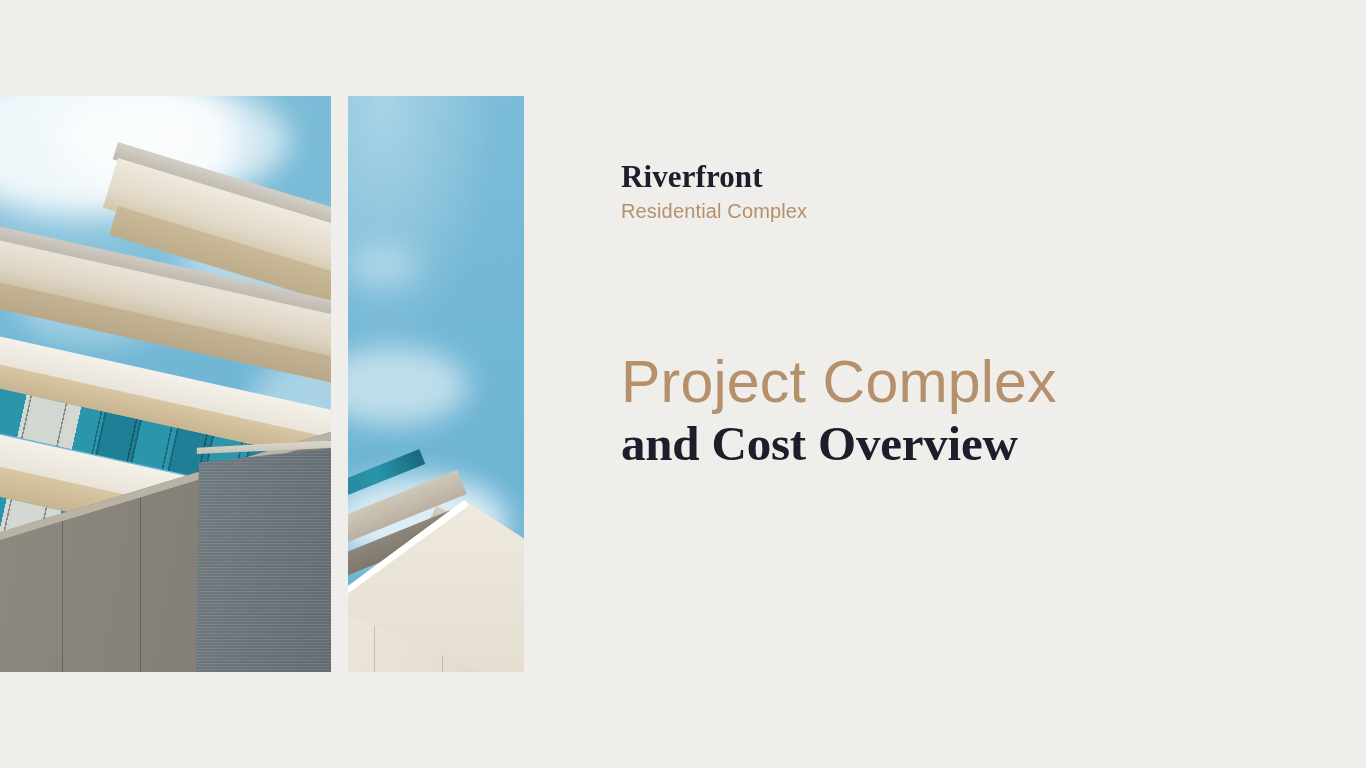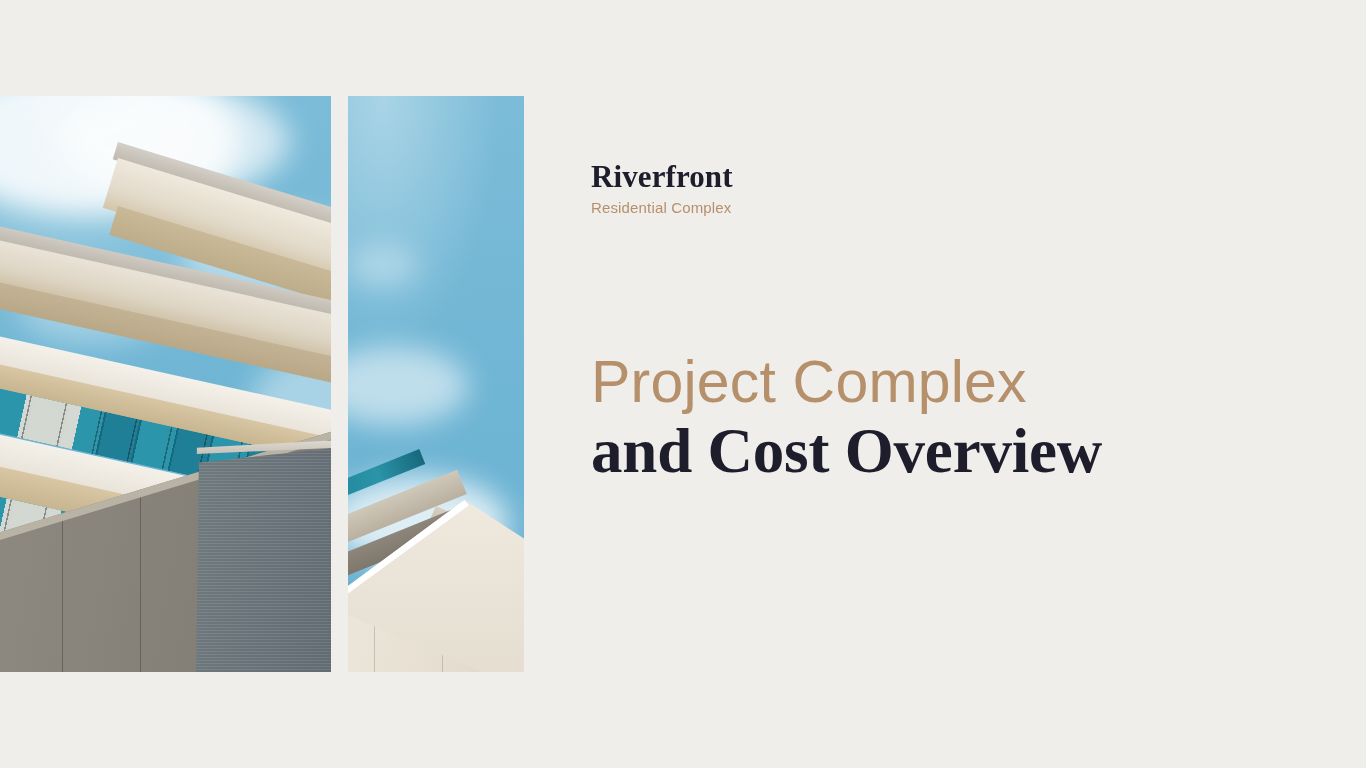--- a/index.html
+++ b/index.html
@@ -307,21 +307,21 @@
   .r-wall-joint {
     position: absolute;
     top: 0; bottom: 0;
     width: 1px;
     background: rgba(120,112,98,.30);
   }
 
   
   .text-col {
     position: absolute;
-    left: 591px;
+    left: 621px;
     top: 0;
     width: 700px;
     height: 768px;
   }
 
   .eyebrow-block {
     position: absolute;
     left: 0;
     top: 160px;
   }
@@ -333,21 +333,21 @@
     font-size: 31px;
     line-height: 1.08;
     letter-spacing: .1px;
     color: #1d1d2b;
   }
 
   .project-sub {
     margin: 6px 0 0 0;
     font-family: "Liberation Sans", sans-serif;
     font-weight: 400;
-    font-size: 15px;
+    font-size: 20px;
     line-height: 1.2;
     letter-spacing: .15px;
     color: #b5906b;
   }
 
   .headline-block {
     position: absolute;
     left: 0;
     top: 352px;
     width: 660px;
@@ -360,21 +360,21 @@
     font-size: 59px;
     line-height: 1.05;
     letter-spacing: .2px;
     color: #b5906b;
   }
 
   .headline-line2 {
     margin: 4px 0 0 0;
     font-family: "Liberation Serif", serif;
     font-weight: 700;
-    font-size: 63px;
+    font-size: 49px;
     line-height: 1.06;
     letter-spacing: -.2px;
     color: #1d1d2b;
   }
 </style>
 </head>
 <body>
 
 <div id="slide">
 

